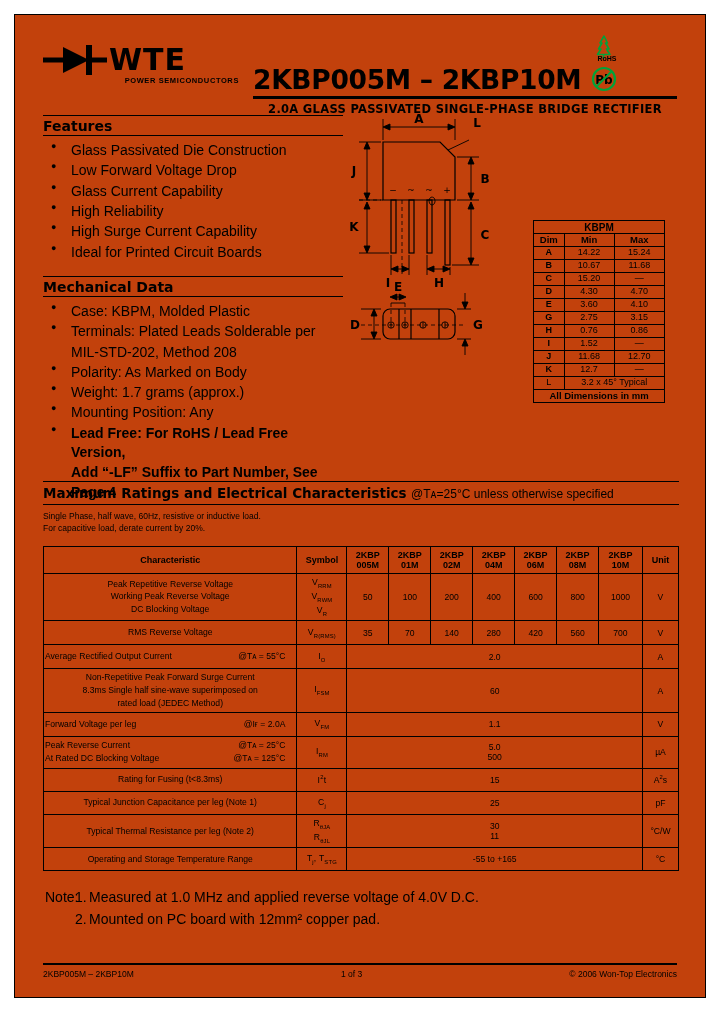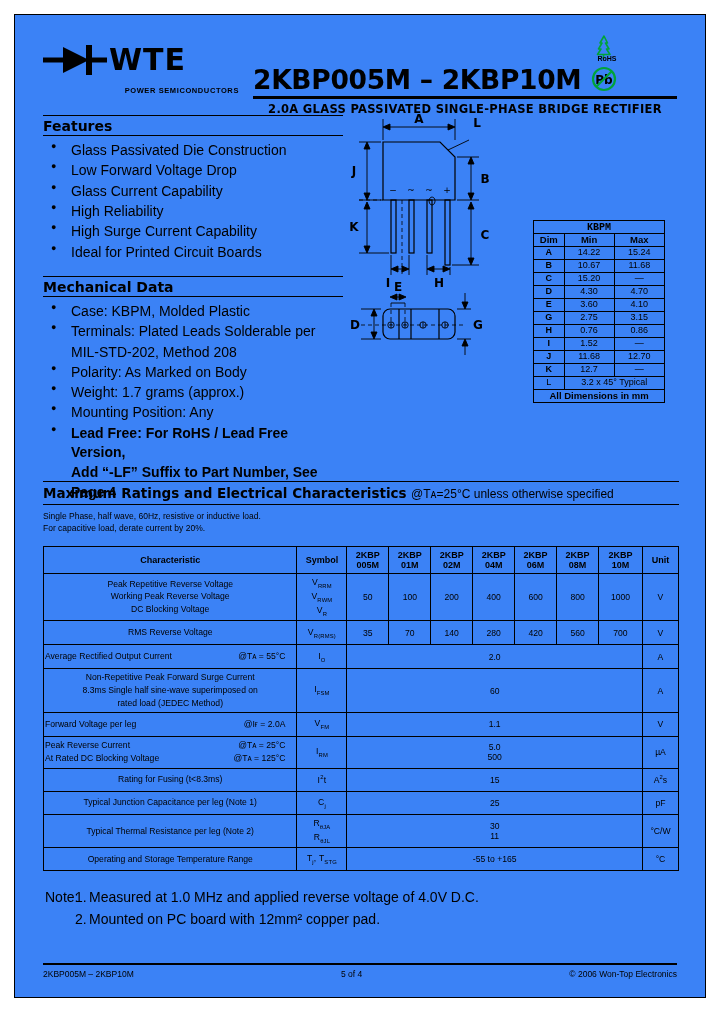--- a/index.html
+++ b/index.html
@@ -10,33 +10,33 @@
     font-family: "Liberation Sans", sans-serif;
     color: #000;
     position: relative;
     overflow: hidden;
   }
   .page {
     position: absolute;
     left: 14px; top: 14px;
     width: 692px; height: 984px;
     border: 1px solid #000;
-    background: #3b82f6;
+    background: #c2410c;
   }
   .inner { position: absolute; left:0; top:0; right:0; bottom:0; padding: 18px 28px 0 28px; }
 
   
   .header { display: flex; align-items: flex-start; height: 74px; }
   .logo-block { width: 200px; padding-top: 12px; }
   .logo-row { display:flex; align-items:center; }
   .diode-sym { width: 64px; height: 30px; position: relative; margin-right: 2px; }
   .wte-text { font-size: 30px; font-weight: bold; letter-spacing: 1px; line-height: 1;
               font-family: "DejaVu Sans", sans-serif; }
   .logo-sub { font-size: 7.5px; font-weight: bold; letter-spacing: 0.6px;
-              text-align: right; margin-top: 11px; padding-right: 4px; }
+              text-align: right; margin-top: 1px; padding-right: 4px; }
   .title-block { flex: 1; padding-left: 10px; }
   .title-row { display:flex; align-items:flex-end; }
   .main-title { font-size: 26.5px; font-weight: bold; letter-spacing: -0.3px;
                 font-family: "DejaVu Sans", sans-serif; line-height: 1; white-space: nowrap; }
   .marks { display:flex; align-items:flex-end; gap:5px; padding-left:10px; padding-bottom:1px;flex-direction:column; }
   .rohs-mark { width: 26px; height: 28px; position: relative; }
   .rohs-label { position:absolute; bottom:-1px; left:6px; font-size:7px; color:#000; font-weight:bold; }
   .pb-mark { width: 26px; height: 26px; position: relative; }
   .title-rule { border-top: 3px solid #000; margin-top: 3px; }
   .subtitle { font-size: 11.5px; font-weight: bold; text-align: center; letter-spacing: 0.3px;
@@ -62,21 +62,21 @@
   .mech-wrap { margin-top: 14px; }
 
   
   .drawing-area { position: absolute; left: 330px; top: 92px; width: 340px; height: 330px; }
   .dim-table { position:absolute; left: 188px; top: 113px; width: 132px;
                border: 1.4px solid #000; border-collapse: collapse; font-size: 9px; }
   .dim-table td, .dim-table th { border: 1px solid #000; text-align:center; padding: 0.5px 1px;
                                  height: 13px; line-height: 1.1; }
   .dim-table th { font-weight: bold; font-size: 9.5px; }
   .dim-table td.dimcol { font-weight: bold; }
-  .dim-table .title-cell { font-weight: bold; font-size: 10px; font-family: Liberation Mono, monospace; }
+  .dim-table .title-cell { font-weight: bold; font-size: 10px; }
   .dim-table .foot-cell { font-weight: bold; font-size: 9.5px; }
 
   
   .ratings { position: absolute; left: 28px; top: 466px; width: 636px; }
   .rat-head { border-top: 1.6px solid #000; border-bottom: 1.6px solid #000;
               padding: 2px 0 2px 0; }
   .rat-head .t1 { font-size: 13.5px; font-weight: bold; font-family:"DejaVu Sans",sans-serif; }
   .rat-head .t2 { font-size: 12px; font-weight: normal; }
   .rat-note { font-size: 8.5px; line-height: 1.45; margin-top: 5px; }
 
@@ -553,18 +553,18 @@
     </div>
     <div class="nitem">
       <span class="nlabel"></span>
       <span class="nnum">2.</span>
       <span>Mounted on PC board with 12mm² copper pad.</span>
     </div>
   </div>
 
   <div class="footer">
     <div>2KBP005M – 2KBP10M</div>
-    <div class="mid">5 of 4</div>
+    <div class="mid">1 of 3</div>
     <div>© 2006 Won-Top Electronics</div>
   </div>
 
 </div>
 </div>
 
 </body></html>

